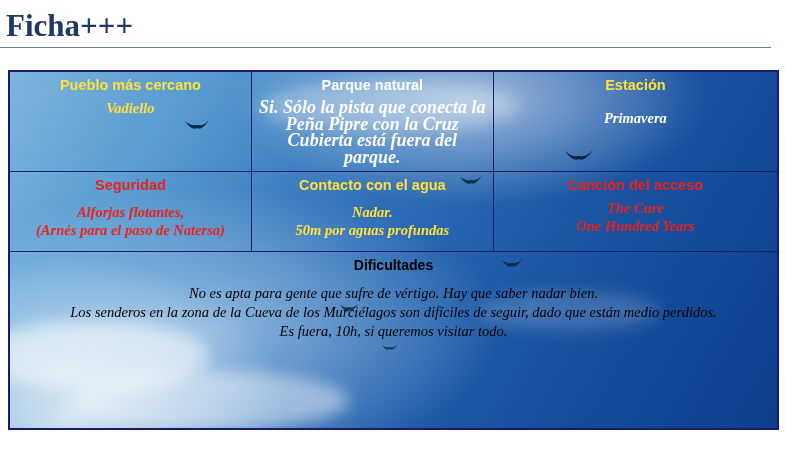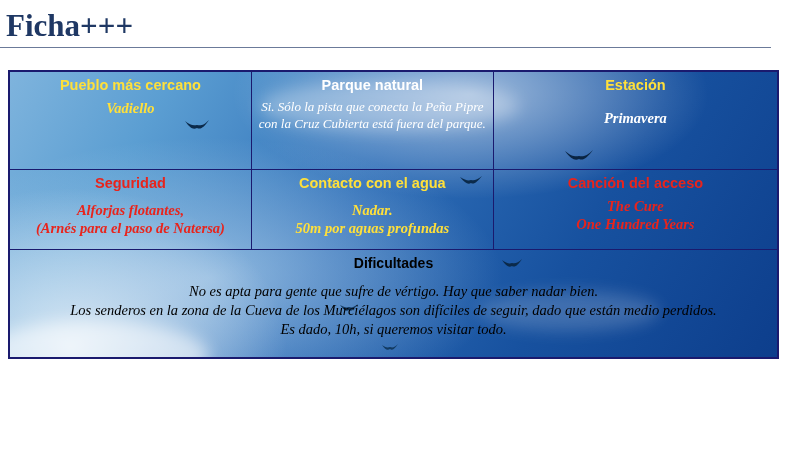--- a/index.html
+++ b/index.html
@@ -41,21 +41,21 @@
     border-bottom: 1px solid #6b7a99;
     width: 771px;
   }
 
   
   .table-wrap {
     position: absolute;
     left: 8px;
     top: 70px;
     width: 771px;
-    height: 289px;
+    height: 360px;
     border: 1px solid #1a1a6e;
     box-sizing: border-box;
     
     background:
       radial-gradient(ellipse 340px 150px at 60% 8%, rgba(255,255,255,0.55) 0%, rgba(255,255,255,0.0) 70%),
       radial-gradient(ellipse 300px 220px at 8% 96%, rgba(255,255,255,0.75) 0%, rgba(255,255,255,0.0) 72%),
       radial-gradient(ellipse 420px 200px at 26% 72%, rgba(210,232,248,0.55) 0%, rgba(210,232,248,0.0) 70%),
       linear-gradient(120deg, #7fb4dd 0%, #5b9ed2 18%, #2f6fb8 45%, #17519f 72%, #0d3e8c 100%);
     overflow: hidden;
   }
@@ -101,22 +101,22 @@
   }
   .h-yellow { color: #FFE03A; }
   .v-yellow { color: #FFE03A; }
   .h-white  { color: #FFFFFF; }
   .v-white  { color: #FFFFFF; }
   .h-red    { color: #E8241C; }
   .v-red    { color: #E8241C; }
   .small-it {
     font-family: "Liberation Serif", serif;
     font-style: italic;
-    font-weight: normal;
-    font-size: 13px;
+    font-weight: bold;
+    font-size: 18px;
     line-height: 16.5px;
     color: #FFFFFF;
   }
 
   
   td.diff-cell {
     text-align: left;
     padding: 3px 8px 6px 8px;
     background: rgba(255,255,255,0.0);
   }
@@ -230,20 +230,20 @@
             <div class="cell-val v-red" style="white-space:pre-line;text-align:center;">The Cure
 One Hundred Years</div>
           </td>
         </tr>
 
         <tr>
           <td class="diff-cell" colspan="3">
             <div class="diff-head">Dificultades</div>
             <div class="diff-line">No es apta para gente que sufre de vértigo. Hay que saber nadar bien.</div>
             <div class="diff-line">Los senderos en la zona de la Cueva de los Murciélagos son difíciles de seguir, dado que están medio perdidos.</div>
-            <div class="diff-line">Es dado, 10h, si queremos visitar todo.</div>
+            <div class="diff-line">Es fuera, 10h, si queremos visitar todo.</div>
           </td>
         </tr>
       </tbody>
     </table>
   </div>
 
 </div>
 
 </body></html>

